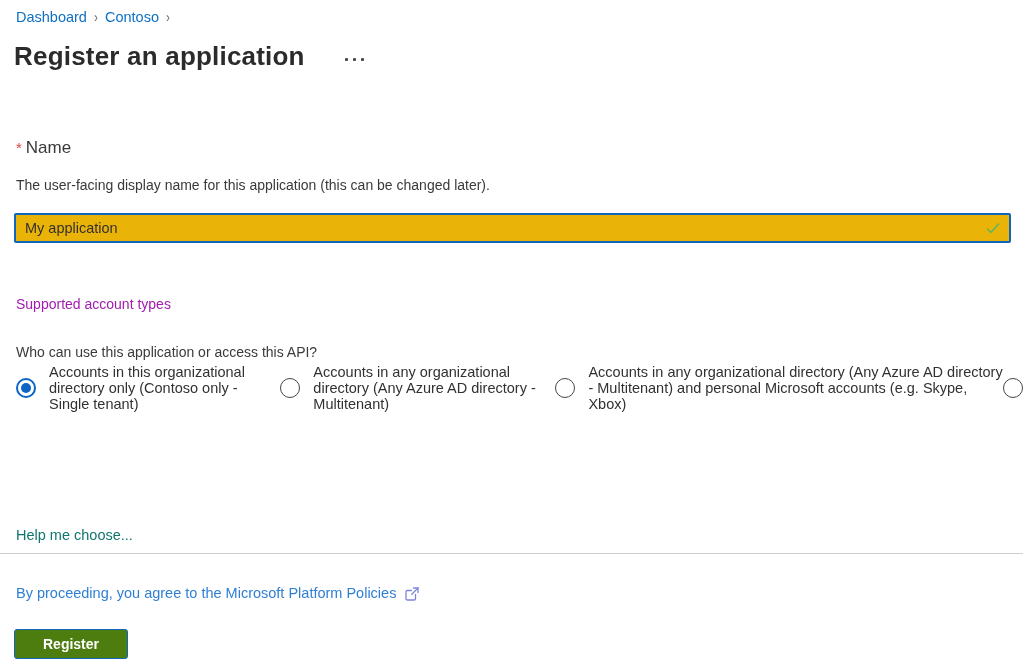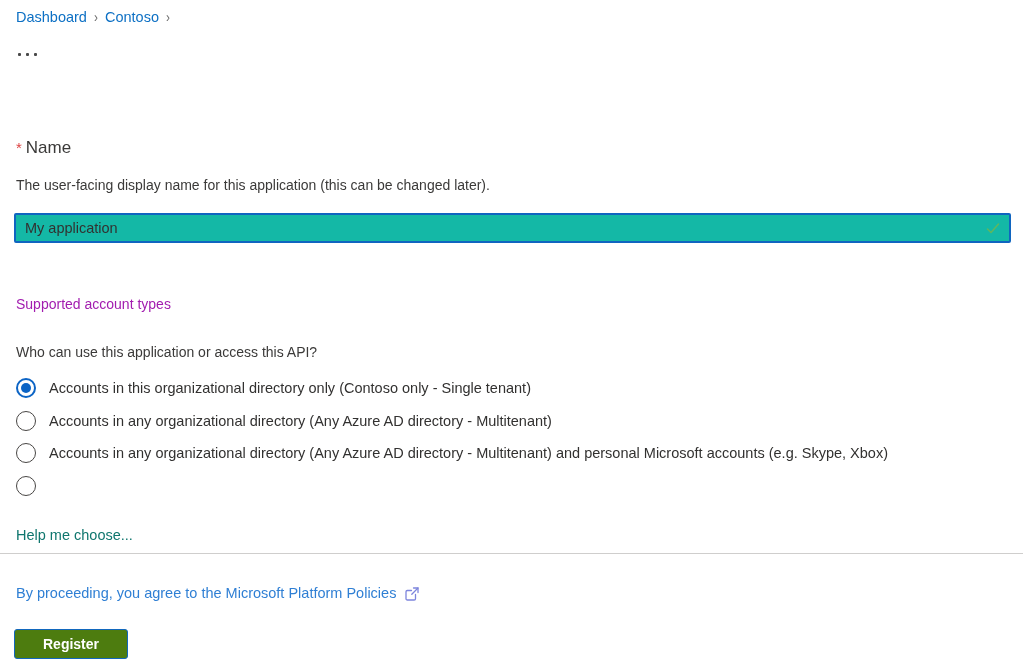--- a/index.html
+++ b/index.html
@@ -31,29 +31,29 @@
   .name-input-wrap { left: 14px; top: 213px; width: 997px; height: 30px; }
   .name-input {
     width: 100%; height: 100%;
     border: 2px solid #1065c0;
     border-radius: 2px;
     font-family: "Liberation Sans", sans-serif;
     font-size: 14.5px;
     color: #323130;
     padding: 0 30px 0 9px;
     outline: none;
-    background: #14b8a6;
+    background: #eab308;
   }
   .input-check { position: absolute; right: 10px; top: 7px; width: 16px; height: 16px; }
 
   
   .sat-heading { left: 16px; top: 296px; font-size: 14px; font-weight: 400; color: #a21caf; }
   .sat-question { left: 16px; top: 344px; font-size: 14px; color: #3b3a39; }
 
-  .radio-group { left: 16px; top: 372px; display: flex; flex-direction: column; }
+  .radio-group { left: 16px; top: 372px; display: flex; flex-direction: row; }
   .radio-row { display: flex; align-items: center; height: 32.5px; gap: 13px; cursor: pointer; }
   .radio-outer {
     width: 20px; height: 20px; border-radius: 50%;
     border: 1.5px solid #484644; background: #fff;
     flex: 0 0 auto; position: relative;
   }
   .radio-row.selected .radio-outer { border: 2px solid #0c64c5; }
   .radio-row.selected .radio-outer::after {
     content: ""; position: absolute; left: 50%; top: 50%;
     width: 10px; height: 10px; border-radius: 50%;
@@ -88,20 +88,21 @@
 <body>
 
 <nav class="abs breadcrumb">
   <a class="crumb-link">Dashboard</a>
   <span class="crumb-sep">›</span>
   <a class="crumb-link">Contoso</a>
   <span class="crumb-sep">›</span>
 </nav>
 
 <div class="abs title-row">
+  <h1 class="page-title">Register an application</h1>
   <div class="context-menu" title="More">
     <span class="dot"></span>
     <span class="dot"></span>
     <span class="dot"></span>
   </div>
 </div>
 
 <div class="abs name-label">
   <span class="req-star">*</span><span>Name</span>
 </div>

